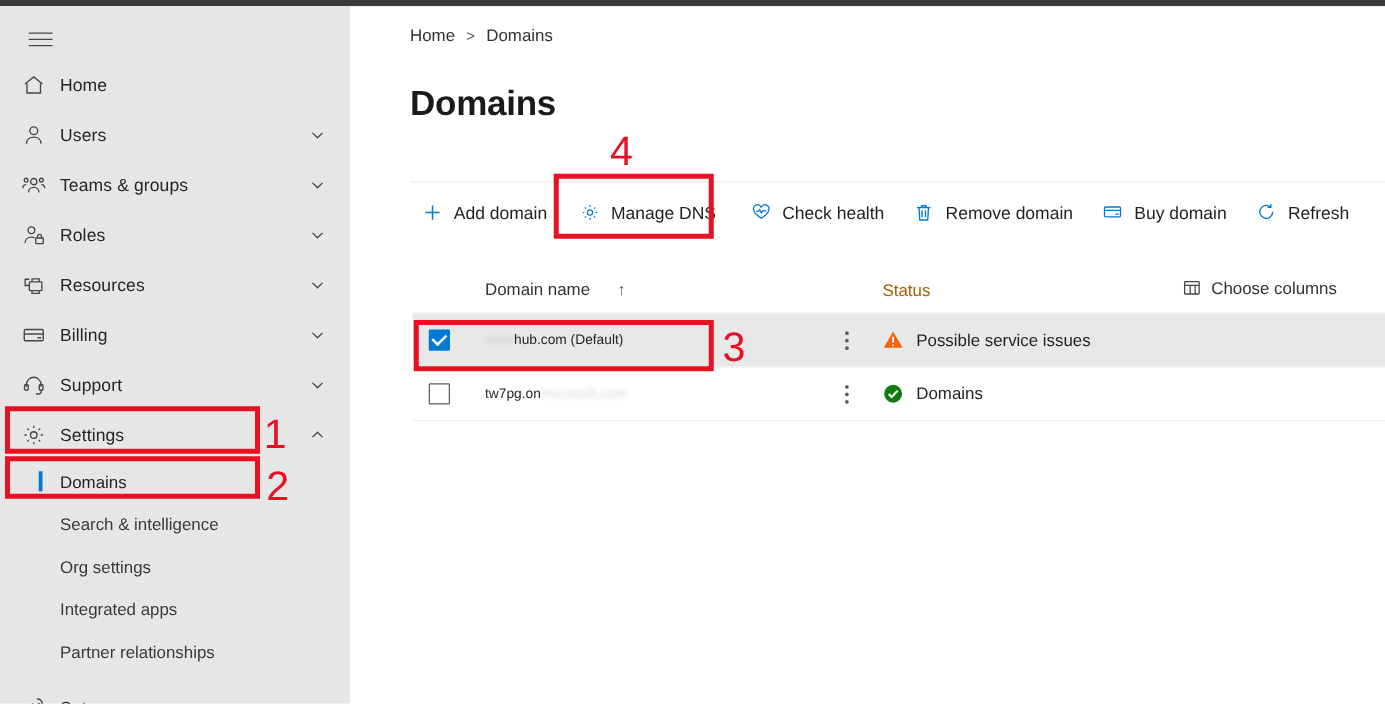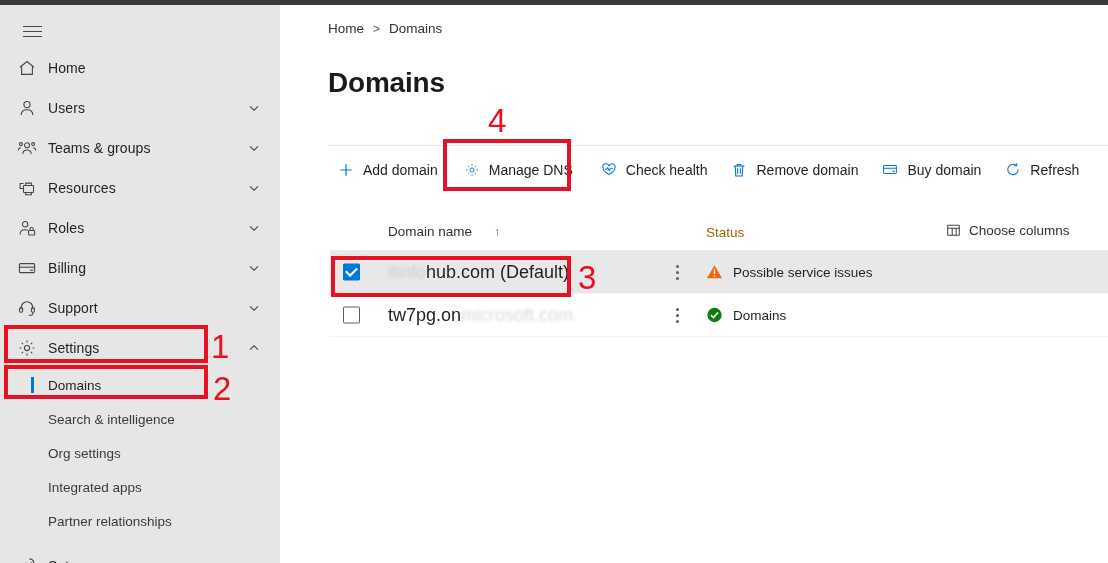--- a/index.html
+++ b/index.html
@@ -237,21 +237,21 @@
     content: "";
     width: 9px; height: 5px;
     border-left: 2px solid #fff;
     border-bottom: 2px solid #fff;
     transform: rotate(-45deg) translate(1px,-1px);
   }
   .cell-domain {
     position: absolute;
     left: 58px; top: 50%;
     transform: translateY(-50%);
-    font-size: 18px;
+    font-size: 11px;
     color: #201f1e;
     white-space: nowrap;
   }
   .cell-domain .redacted {
     color: #b8b8b8;
     filter: blur(1.6px);
     opacity: .55;
   }
   .kebab {
     position: absolute;
@@ -355,44 +355,44 @@
         <span class="chev">
           <svg width="12" height="12" viewBox="0 0 12 12" fill="none" stroke="currentColor" stroke-width="1.1">
               <path d="M2 4.3 6 8.2l4-3.9"></path>
             </svg>
         </span>
       </div>
 
       <div class="navitem">
         <span class="ico">
           <svg width="20" height="20" viewBox="0 0 20 20" fill="none" stroke="currentColor" stroke-width="1.05">
+            <circle cx="8.1" cy="6.2" r="2.7"></circle>
+              <path d="M3 16.4c0-3 2.3-4.7 5.1-4.7 1 0 1.9.2 2.7.6"></path>
+            <rect x="11.6" y="12.4" width="6" height="4.5" rx="0.5"></rect>
+              <path d="M13 12.4v-1.3a1.6 1.6 0 0 1 3.2 0v1.3"></path>
+          </svg>
+        </span>
+        <span class="lbl">Roles</span>
+        <span class="chev">
+          <svg width="12" height="12" viewBox="0 0 12 12" fill="none" stroke="currentColor" stroke-width="1.1">
+              <path d="M2 4.3 6 8.2l4-3.9"></path>
+            </svg>
+        </span>
+      </div>
+
+      <div class="navitem">
+        <span class="ico">
+          <svg width="20" height="20" viewBox="0 0 20 20" fill="none" stroke="currentColor" stroke-width="1.05">
             <rect x="6.5" y="7.5" width="10" height="7" rx="0.6"></rect>
             <path d="M8.6 7.5V5.1h5.8v2.4"></path>
               <path d="M8.6 14.5v2.2h5.8v-2.2"></path>
             <path d="M6.5 10.4H3.1v-5h3.4"></path>
           </svg>
         </span>
         <span class="lbl">Resources</span>
-        <span class="chev">
-          <svg width="12" height="12" viewBox="0 0 12 12" fill="none" stroke="currentColor" stroke-width="1.1">
-              <path d="M2 4.3 6 8.2l4-3.9"></path>
-            </svg>
-        </span>
-      </div>
-
-      <div class="navitem">
-        <span class="ico">
-          <svg width="20" height="20" viewBox="0 0 20 20" fill="none" stroke="currentColor" stroke-width="1.05">
-            <circle cx="8.1" cy="6.2" r="2.7"></circle>
-              <path d="M3 16.4c0-3 2.3-4.7 5.1-4.7 1 0 1.9.2 2.7.6"></path>
-            <rect x="11.6" y="12.4" width="6" height="4.5" rx="0.5"></rect>
-              <path d="M13 12.4v-1.3a1.6 1.6 0 0 1 3.2 0v1.3"></path>
-          </svg>
-        </span>
-        <span class="lbl">Roles</span>
         <span class="chev">
           <svg width="12" height="12" viewBox="0 0 12 12" fill="none" stroke="currentColor" stroke-width="1.1">
               <path d="M2 4.3 6 8.2l4-3.9"></path>
             </svg>
         </span>
       </div>
 
       <div class="navitem">
         <span class="ico">
           <svg width="20" height="20" viewBox="0 0 20 20" fill="none" stroke="currentColor" stroke-width="1.1">

